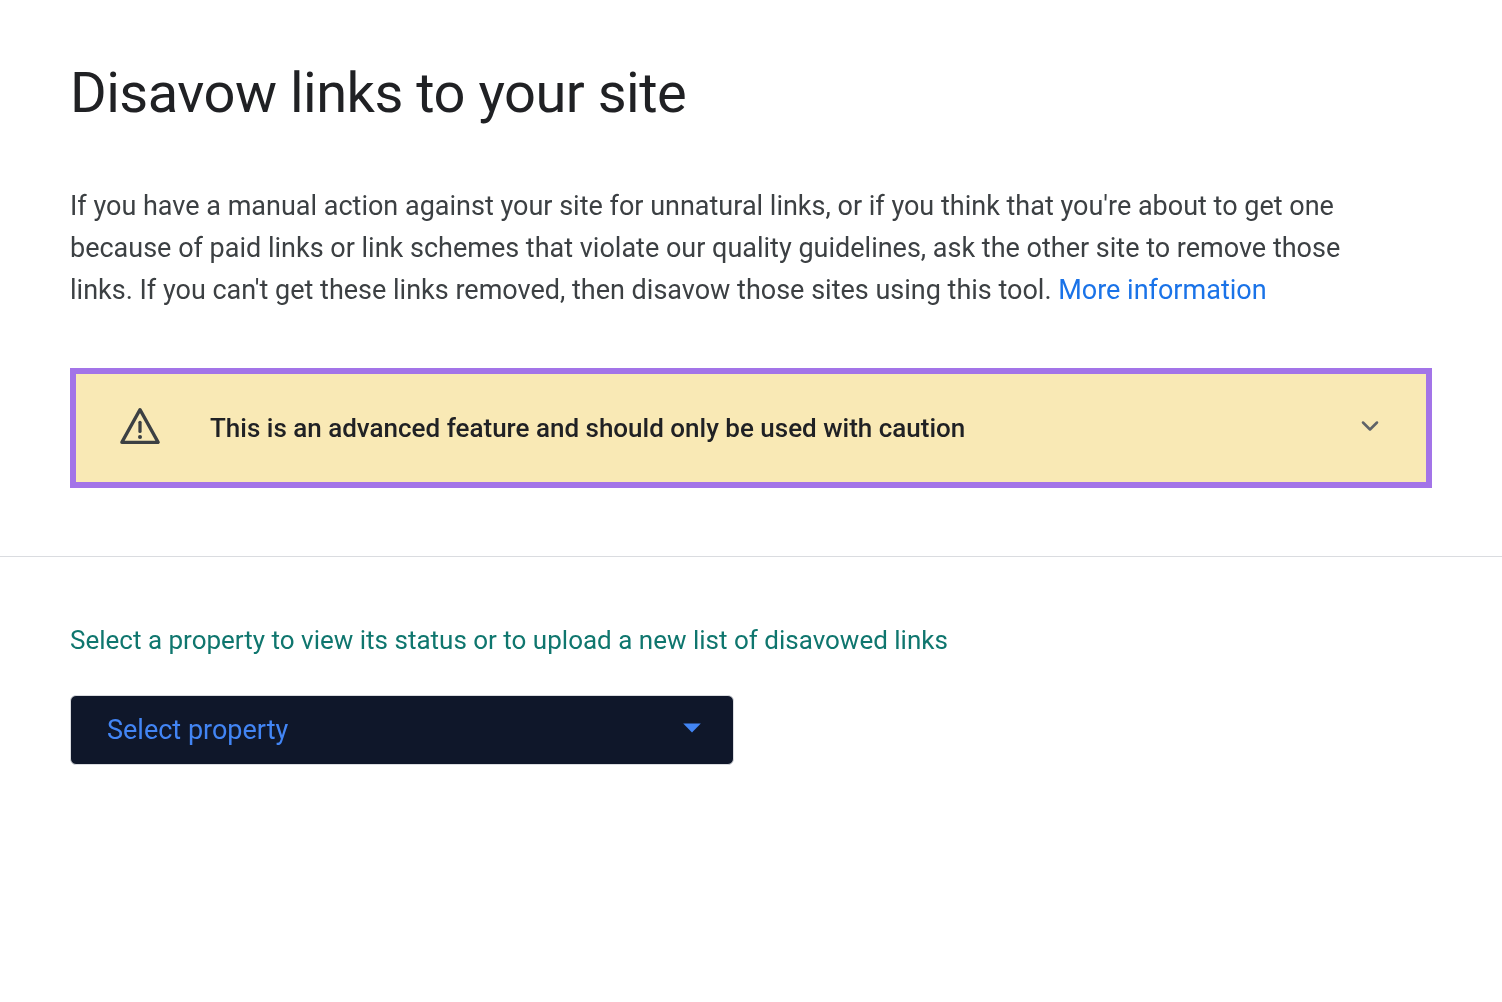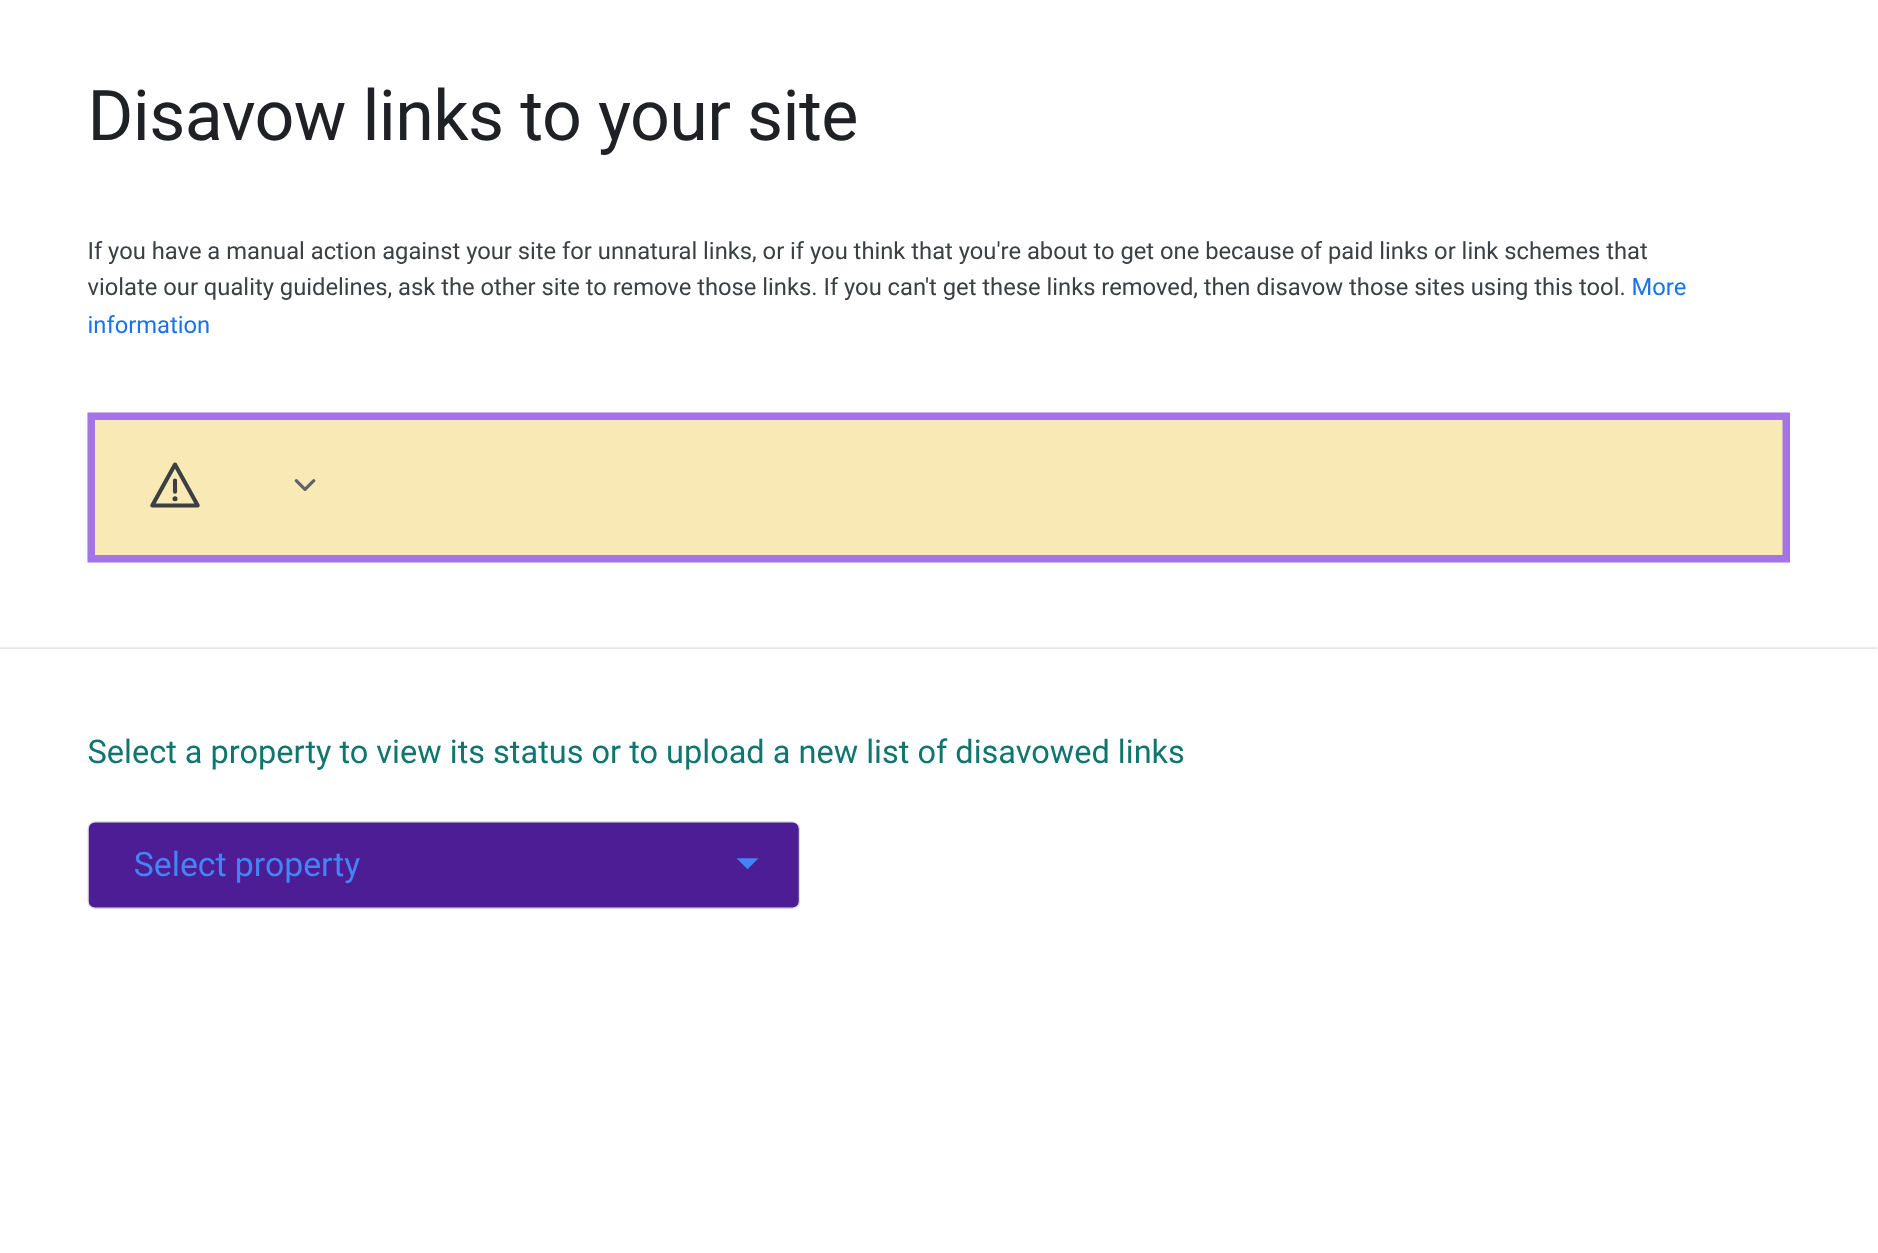--- a/index.html
+++ b/index.html
@@ -16,21 +16,21 @@
       padding: 60px 70px;
     }
     .page-title {
       font-size: 56px;
       font-weight: 400;
       color: #202124;
       margin-bottom: 60px;
       letter-spacing: -0.5px;
     }
     .description {
-      font-size: 19px;
+      font-size: 27px;
       line-height: 1.55;
       color: #3c4043;
       margin-bottom: 56px;
       max-width: 1280px;
     }
     .description a {
       color: #1a73e8;
       text-decoration: none;
     }
     .warning-banner {
@@ -66,23 +66,23 @@
       color: #0f766e;
       margin-bottom: 40px;
     }
     .property-dropdown {
       display: flex;
       align-items: center;
       justify-content: space-between;
       border: 1px solid #dadce0;
       border-radius: 6px;
       padding: 18px 30px 18px 36px;
-      width: 570px;
+      width: 664px;
       cursor: pointer;
-      background: #4c1d95;
+      background: #0f172a;
     }
     .property-dropdown-label {
       font-size: 27px;
       color: #4285f4;
       font-weight: 400;
     }
     .dropdown-caret {
       flex-shrink: 0;
     }
   </style>
@@ -96,20 +96,21 @@
 </p>
 
 <div class="warning-banner">
   <span class="warning-icon">
     <svg width="44" height="40" viewBox="0 0 24 22">
       <path d="M12 2 L22 20 L2 20 Z" fill="none" stroke="#3c4043" stroke-width="1.8" stroke-linejoin="round"></path>
       <line x1="12" y1="9" x2="12" y2="14" stroke="#3c4043" stroke-width="1.8" stroke-linecap="round"></line>
       <circle cx="12" cy="17" r="1.1" fill="#3c4043"></circle>
     </svg>
   </span>
+  <span class="warning-text">This is an advanced feature and should only be used with caution</span>
   <span class="chevron-icon">
     <svg width="28" height="28" viewBox="0 0 24 24">
       <path d="M6 9 L12 15 L18 9" fill="none" stroke="#5f6368" stroke-width="2.2" stroke-linecap="round" stroke-linejoin="round"></path>
     </svg>
   </span>
 </div>
 
 <hr class="divider">
 
 <p class="select-label">Select a property to view its status or to upload a new list of disavowed links</p>

